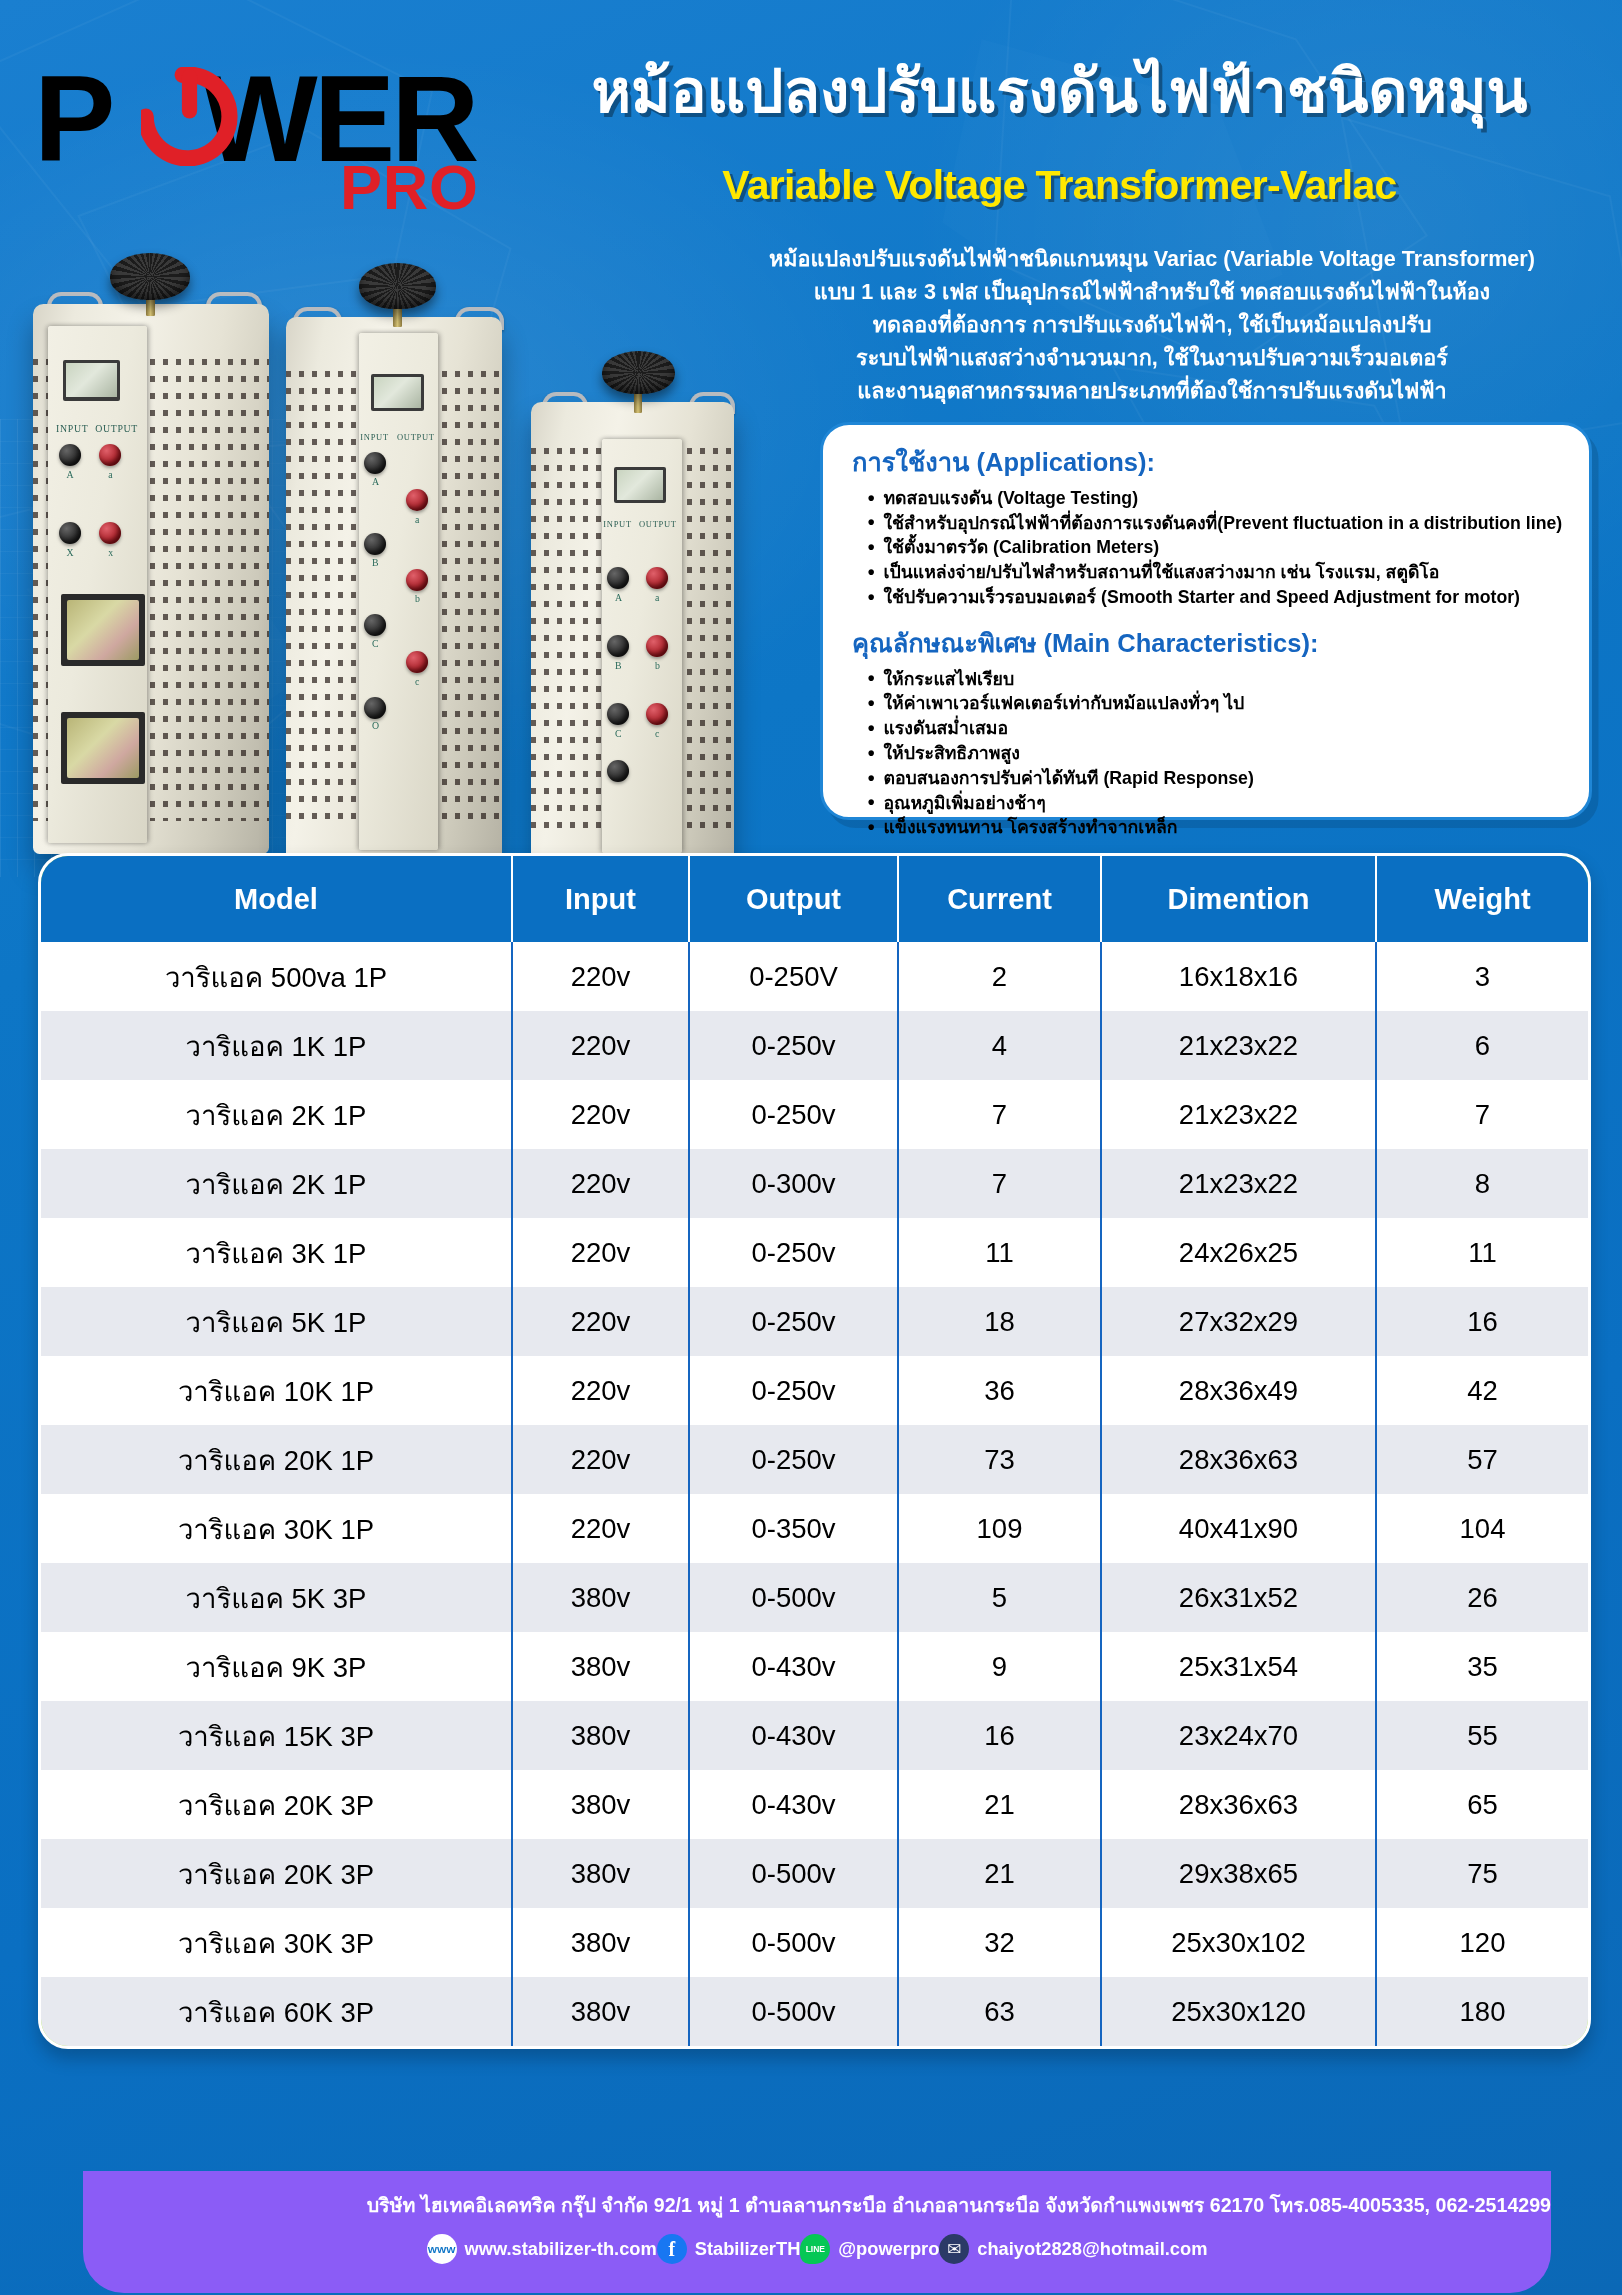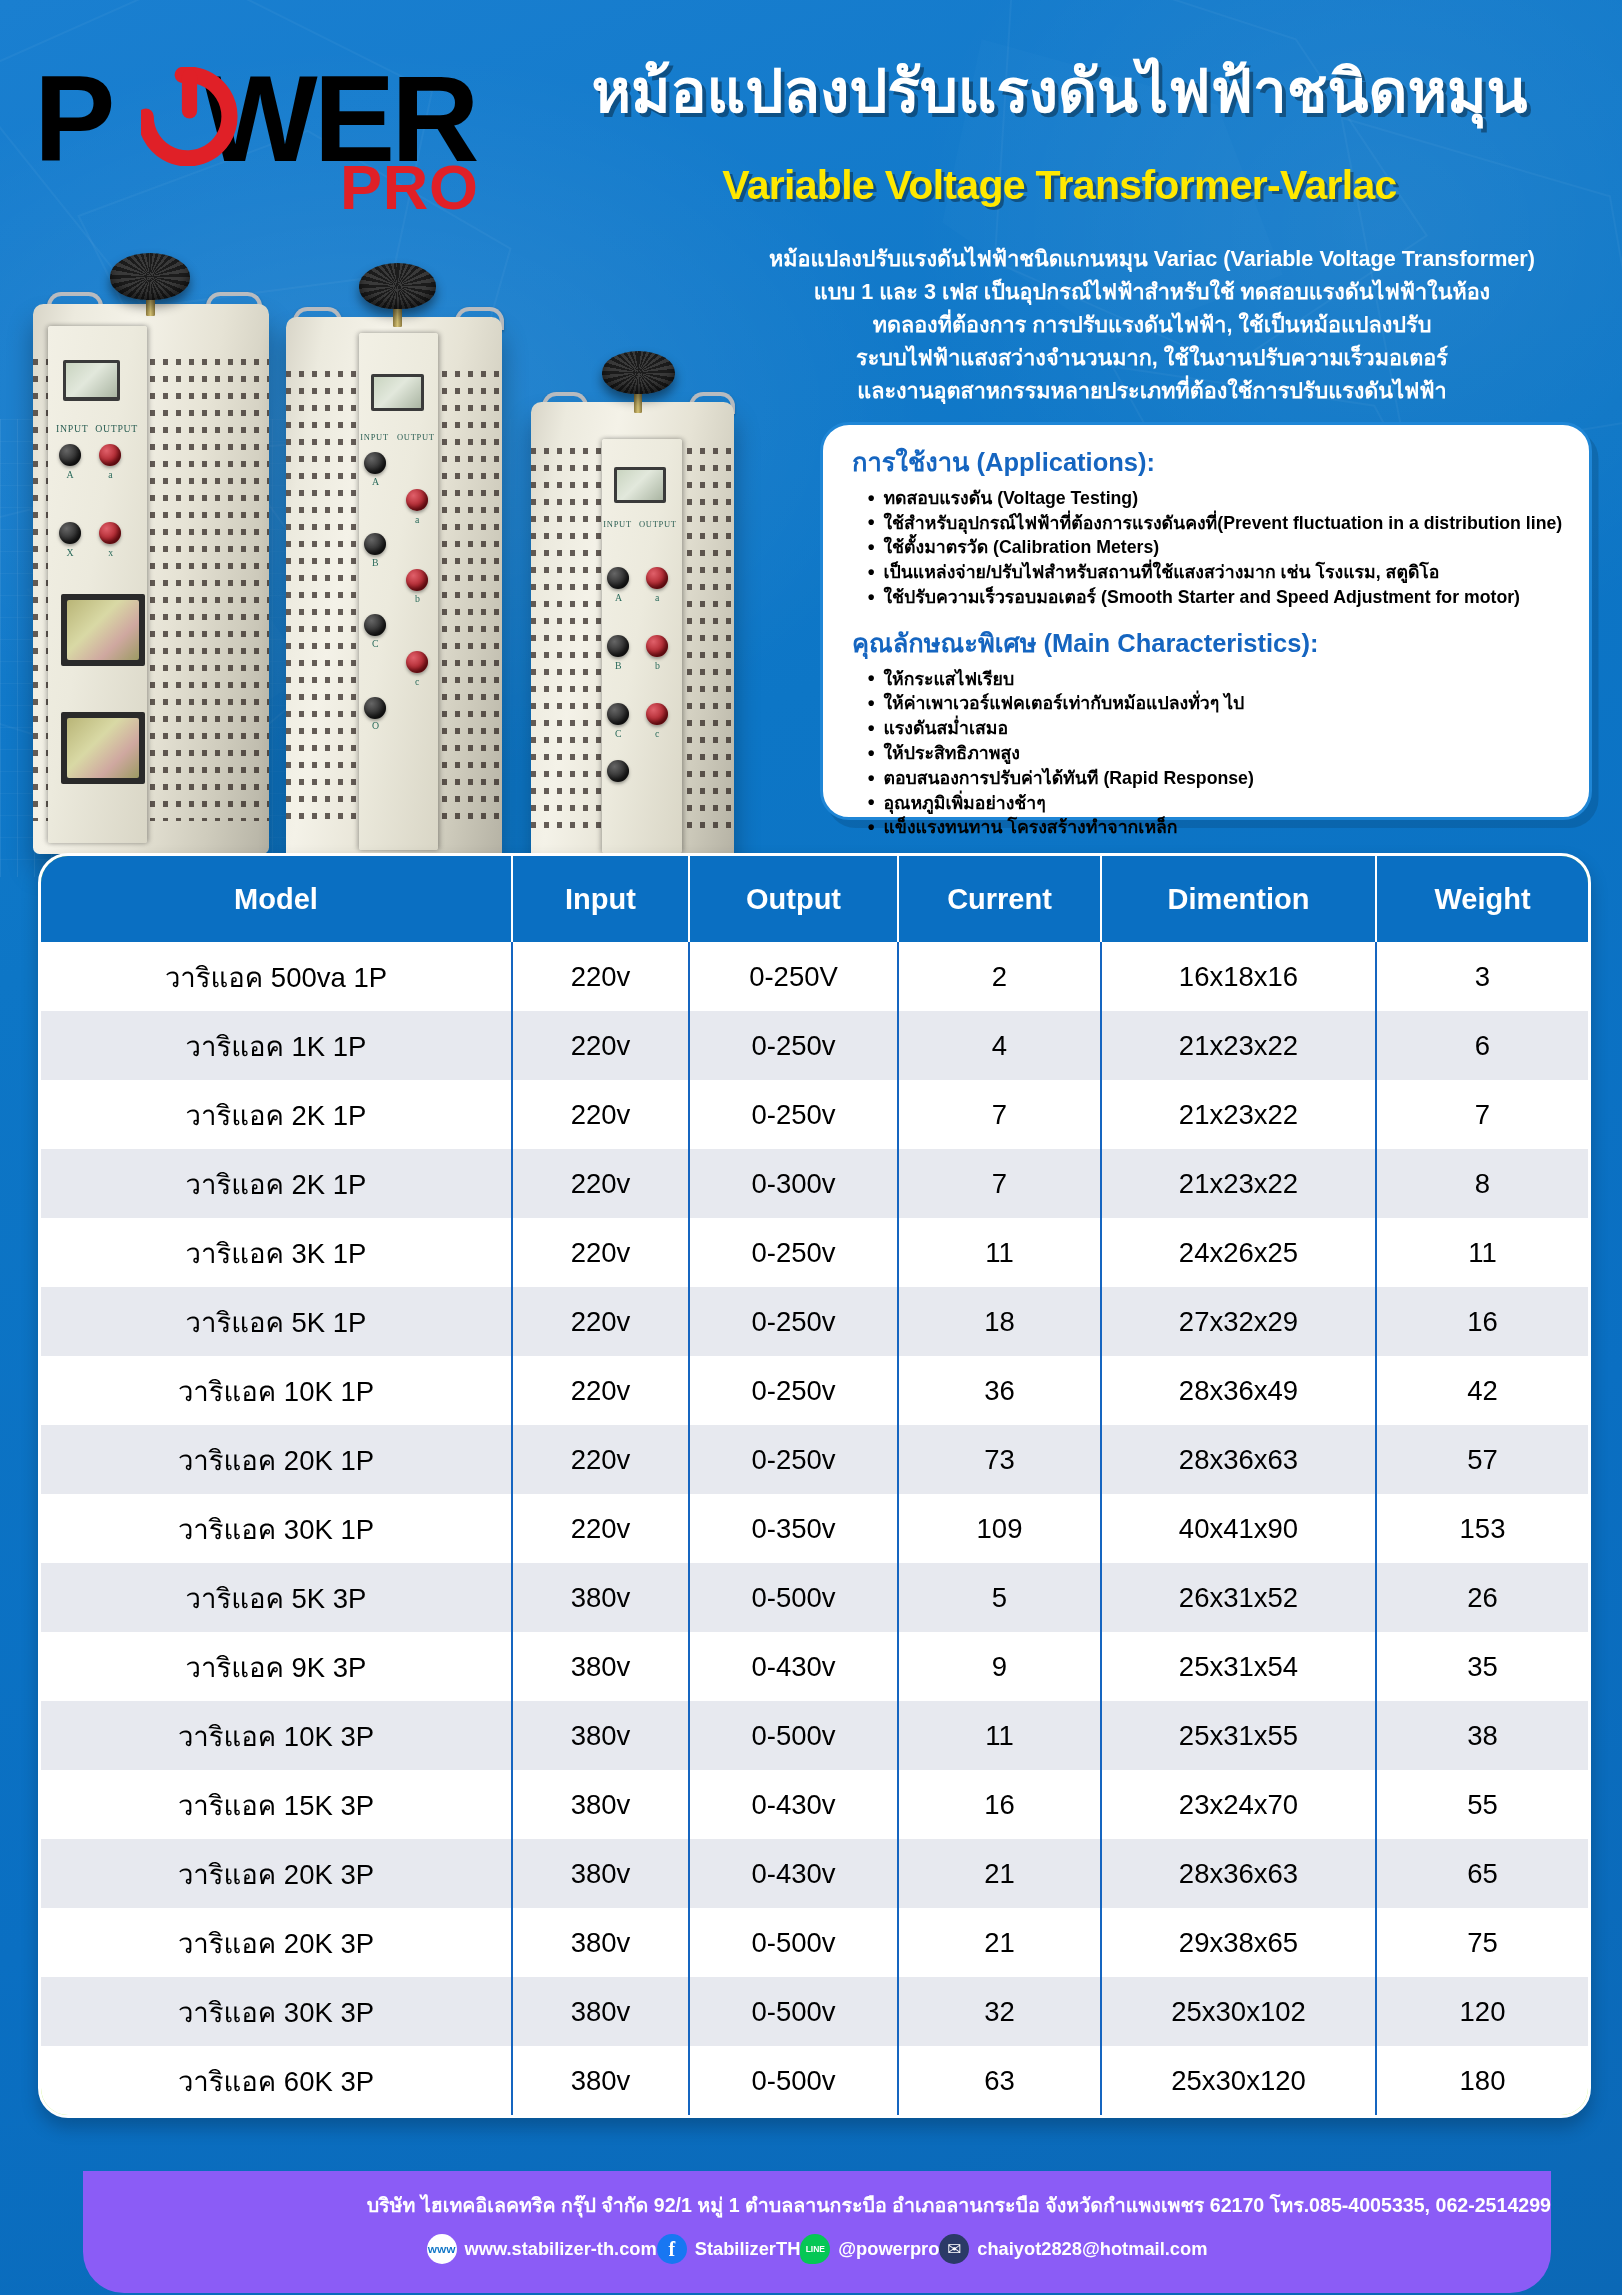--- a/index.html
+++ b/index.html
@@ -584,45 +584,37 @@
           <td>73</td>
           <td>28x36x63</td>
           <td>57</td>
         </tr>
         <tr>
           <td>วาริแอค 30K 1P</td>
           <td>220v</td>
           <td>0-350v</td>
           <td>109</td>
           <td>40x41x90</td>
-          <td>153</td>
+          <td>104</td>
         </tr>
         <tr>
           <td>วาริแอค 5K 3P</td>
           <td>380v</td>
           <td>0-500v</td>
           <td>5</td>
           <td>26x31x52</td>
           <td>26</td>
         </tr>
         <tr>
           <td>วาริแอค 9K 3P</td>
           <td>380v</td>
           <td>0-430v</td>
           <td>9</td>
           <td>25x31x54</td>
           <td>35</td>
-        </tr>
-        <tr>
-          <td>วาริแอค 10K 3P</td>
-          <td>380v</td>
-          <td>0-500v</td>
-          <td>11</td>
-          <td>25x31x55</td>
-          <td>38</td>
         </tr>
         <tr>
           <td>วาริแอค 15K 3P</td>
           <td>380v</td>
           <td>0-430v</td>
           <td>16</td>
           <td>23x24x70</td>
           <td>55</td>
         </tr>
         <tr>

